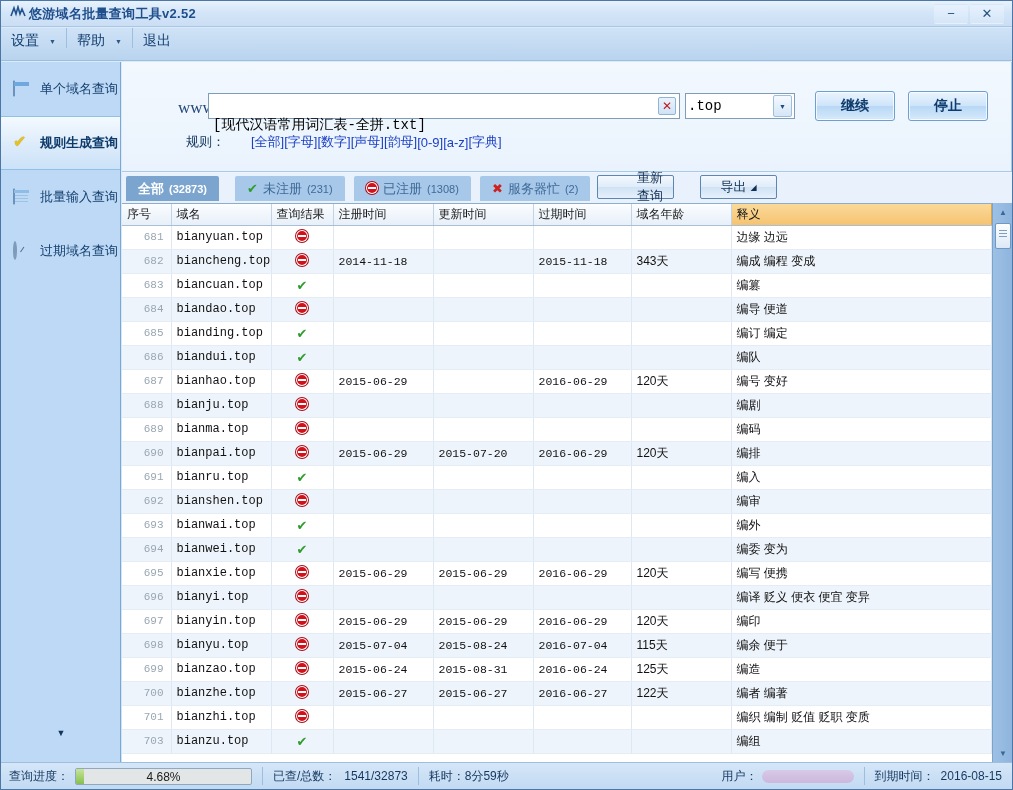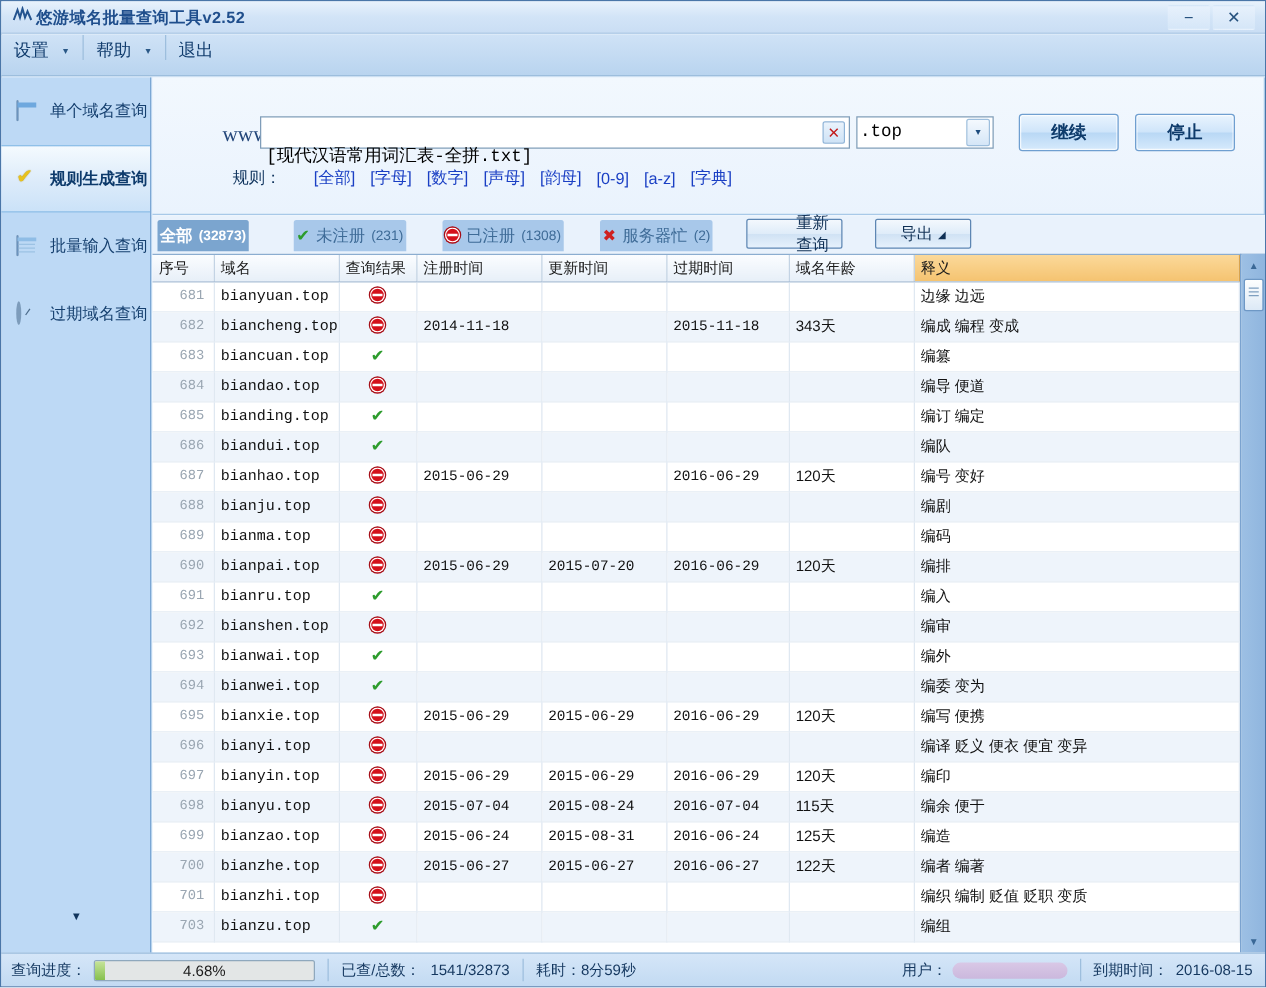--- a/index.html
+++ b/index.html
@@ -151,32 +151,32 @@
   }
   #btn-continue { left:693px; }
   #btn-stop { left:786px; }
 
   .rules-row {
     position:absolute; left:0; top:68px; height:24px;
     display:flex; align-items:center; padding-left:64px; gap:0;
   }
   .rules-label { color:#11355e; font-size:13px; margin-right:26px; }
   .rule-link {
-    color:#1a3fc4; font-size:13px; margin-right:12px;
+    color:#1a3fc4; font-size:13px; 
     font-family:"Liberation Sans",sans-serif;
   }
 
   
   .tabs-row {
     position:absolute; left:0; top:111px; width:890px; height:30px;
     background:#e9f2fc;
   }
   .tab {
     position:absolute; top:3px; height:25px;
-    display:flex; align-items:center; gap:5px; padding:0 2px;
+    display:flex; align-items:center; gap:5px; padding:0 12px;
     background:#a8c8ea; color:#3e6b97; font-size:13px;
     border-radius:2px 2px 0 0;
   }
   .tab.active {
     background:#7ba5cf; color:#ffffff; font-weight:bold;
   }
   .tab .cnt { font-size:11px; }
   .tab-ico { font-size:13px; line-height:1; }
   .ic-check { color:#2d9c2d; font-weight:bold; }
   .ic-deny {

